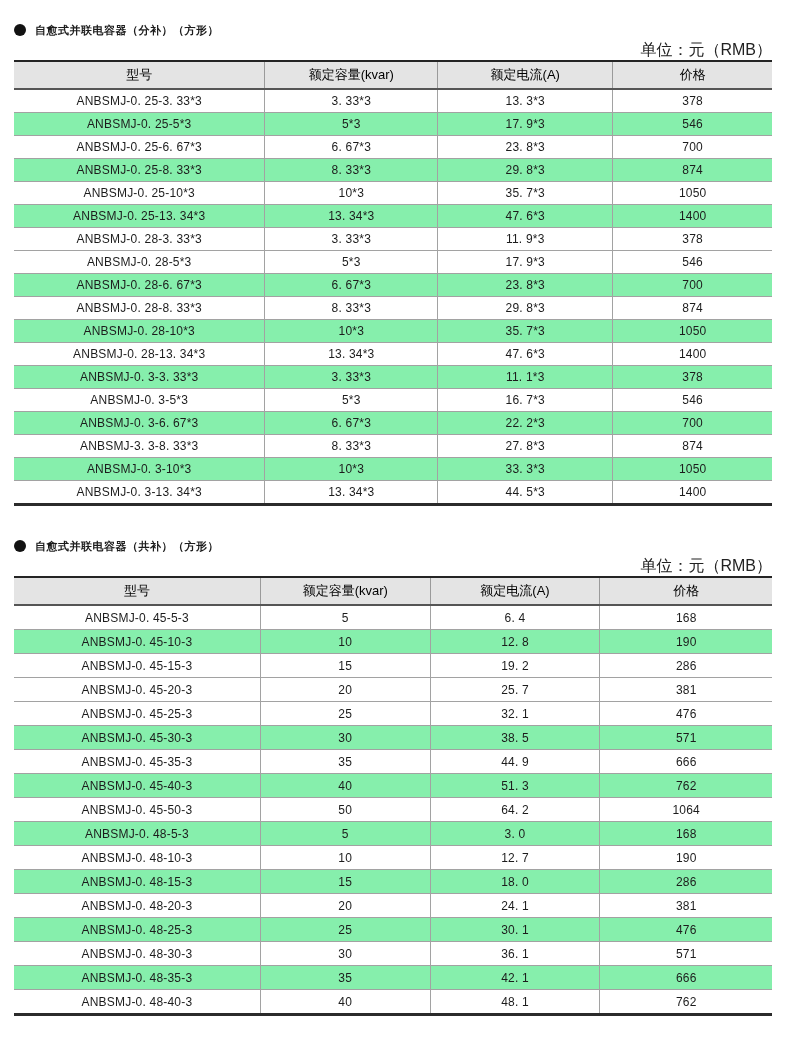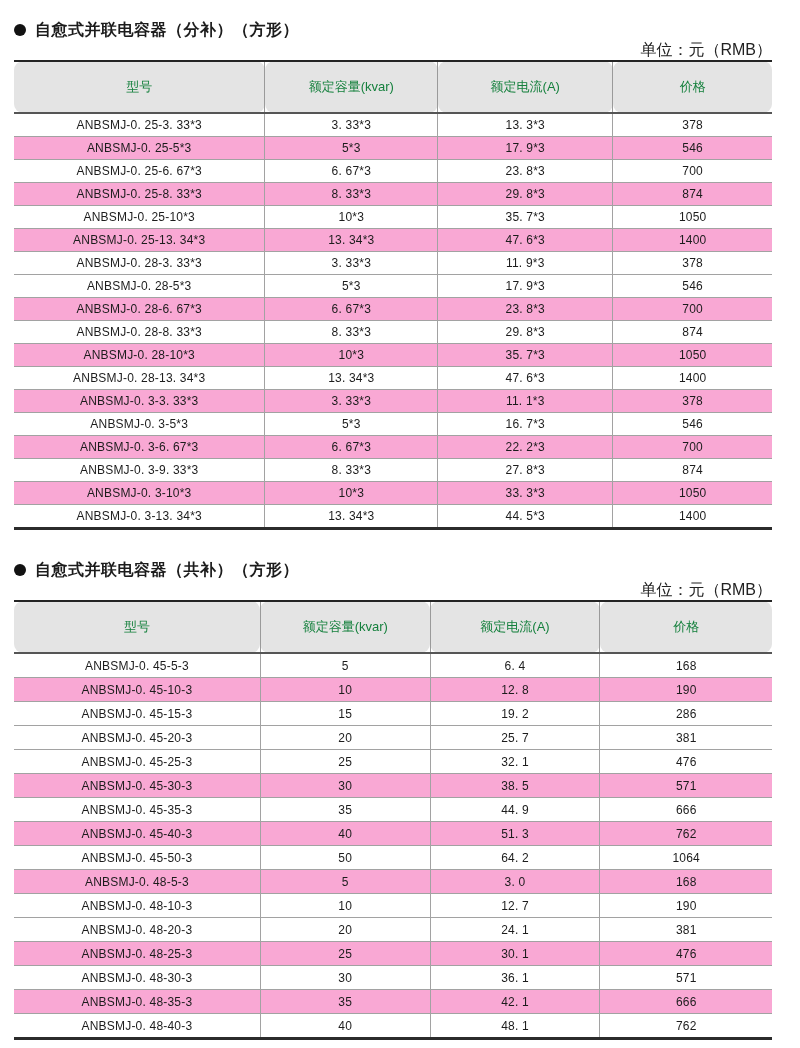--- a/index.html
+++ b/index.html
@@ -10,60 +10,59 @@
     background:#ffffff;
     padding:20px 28px 0 14px;
     font-family:"Liberation Sans","DejaVu Sans",sans-serif;
     color:#1c1c1c;
     overflow:hidden;
   }
   .sec{display:block;}
   .sec2{margin-top:30px;}
   .title-row{display:flex;align-items:center;gap:9px;height:20px;}
   .bullet{width:12px;height:12px;border-radius:50%;background:#121212;flex:0 0 auto;}
-  .title{font-size:16px;font-weight:bold;letter-spacing:0.5px;white-space:nowrap;}
+  .title{font-size:11px;font-weight:bold;letter-spacing:0.5px;white-space:nowrap;}
   .unit{text-align:right;font-size:16px;color:#222;margin:3px 0 3px 0;line-height:14px;}
   table.price-table{
     width:100%;
     border-collapse:collapse;
     table-layout:fixed;
     border-top:2.5px solid #242424;
     border-bottom:3px solid #2b2b2b;
   }
   table.price-table th{
     background:#e4e4e4;
     font-weight:normal;
     font-size:13px;
     height:26px;
     text-align:center;
     vertical-align:middle;
     border-bottom:2px solid #555555;
     border-right:1px solid #9a9a9a;
-    color:#15803d;
-    padding:12px;
-    border-radius:9px;
+    color:#000000;
+    padding:0;
   }
   table.price-table td{
     font-size:12px;
     text-align:center;
     vertical-align:middle;
     border-bottom:1px solid #a2a2a2;
     border-right:1px solid #a2a2a2;
     color:#1c1c1c;
     padding:0;
     letter-spacing:0.2px;
     white-space:nowrap;
     overflow:hidden;
   }
   .t1 td{height:22px;}
   .t2 td{height:23px;}
   table.price-table th:last-child,
   table.price-table td:last-child{border-right:none;}
   table.price-table tbody tr:last-child td{border-bottom:none;}
-  table.price-table tr.shaded td{background:#f9a8d4;}
+  table.price-table tr.shaded td{background:#86efac;}
   
   .t1 col.c1{width:33.1%}.t1 col.c2{width:22.8%}.t1 col.c3{width:23.1%}.t1 col.c4{width:21.0%}
   .t2 col.c1{width:32.5%}.t2 col.c2{width:22.4%}.t2 col.c3{width:22.4%}.t2 col.c4{width:22.7%}
 </style>
 </head>
 <body>
 
 <div class="page">
 
   <section class="sec">
@@ -172,21 +171,21 @@
             <td>16. 7*3</td>
             <td>546</td>
           </tr>
           <tr class="shaded">
             <td>ANBSMJ-0. 3-6. 67*3</td>
             <td>6. 67*3</td>
             <td>22. 2*3</td>
             <td>700</td>
           </tr>
           <tr>
-            <td>ANBSMJ-0. 3-9. 33*3</td>
+            <td>ANBSMJ-3. 3-8. 33*3</td>
             <td>8. 33*3</td>
             <td>27. 8*3</td>
             <td>874</td>
           </tr>
           <tr class="shaded">
             <td>ANBSMJ-0. 3-10*3</td>
             <td>10*3</td>
             <td>33. 3*3</td>
             <td>1050</td>
           </tr>
@@ -281,20 +280,26 @@
             <td>5</td>
             <td>3. 0</td>
             <td>168</td>
           </tr>
           <tr>
             <td>ANBSMJ-0. 48-10-3</td>
             <td>10</td>
             <td>12. 7</td>
             <td>190</td>
           </tr>
+          <tr class="shaded">
+            <td>ANBSMJ-0. 48-15-3</td>
+            <td>15</td>
+            <td>18. 0</td>
+            <td>286</td>
+          </tr>
           <tr>
             <td>ANBSMJ-0. 48-20-3</td>
             <td>20</td>
             <td>24. 1</td>
             <td>381</td>
           </tr>
           <tr class="shaded">
             <td>ANBSMJ-0. 48-25-3</td>
             <td>25</td>
             <td>30. 1</td>

